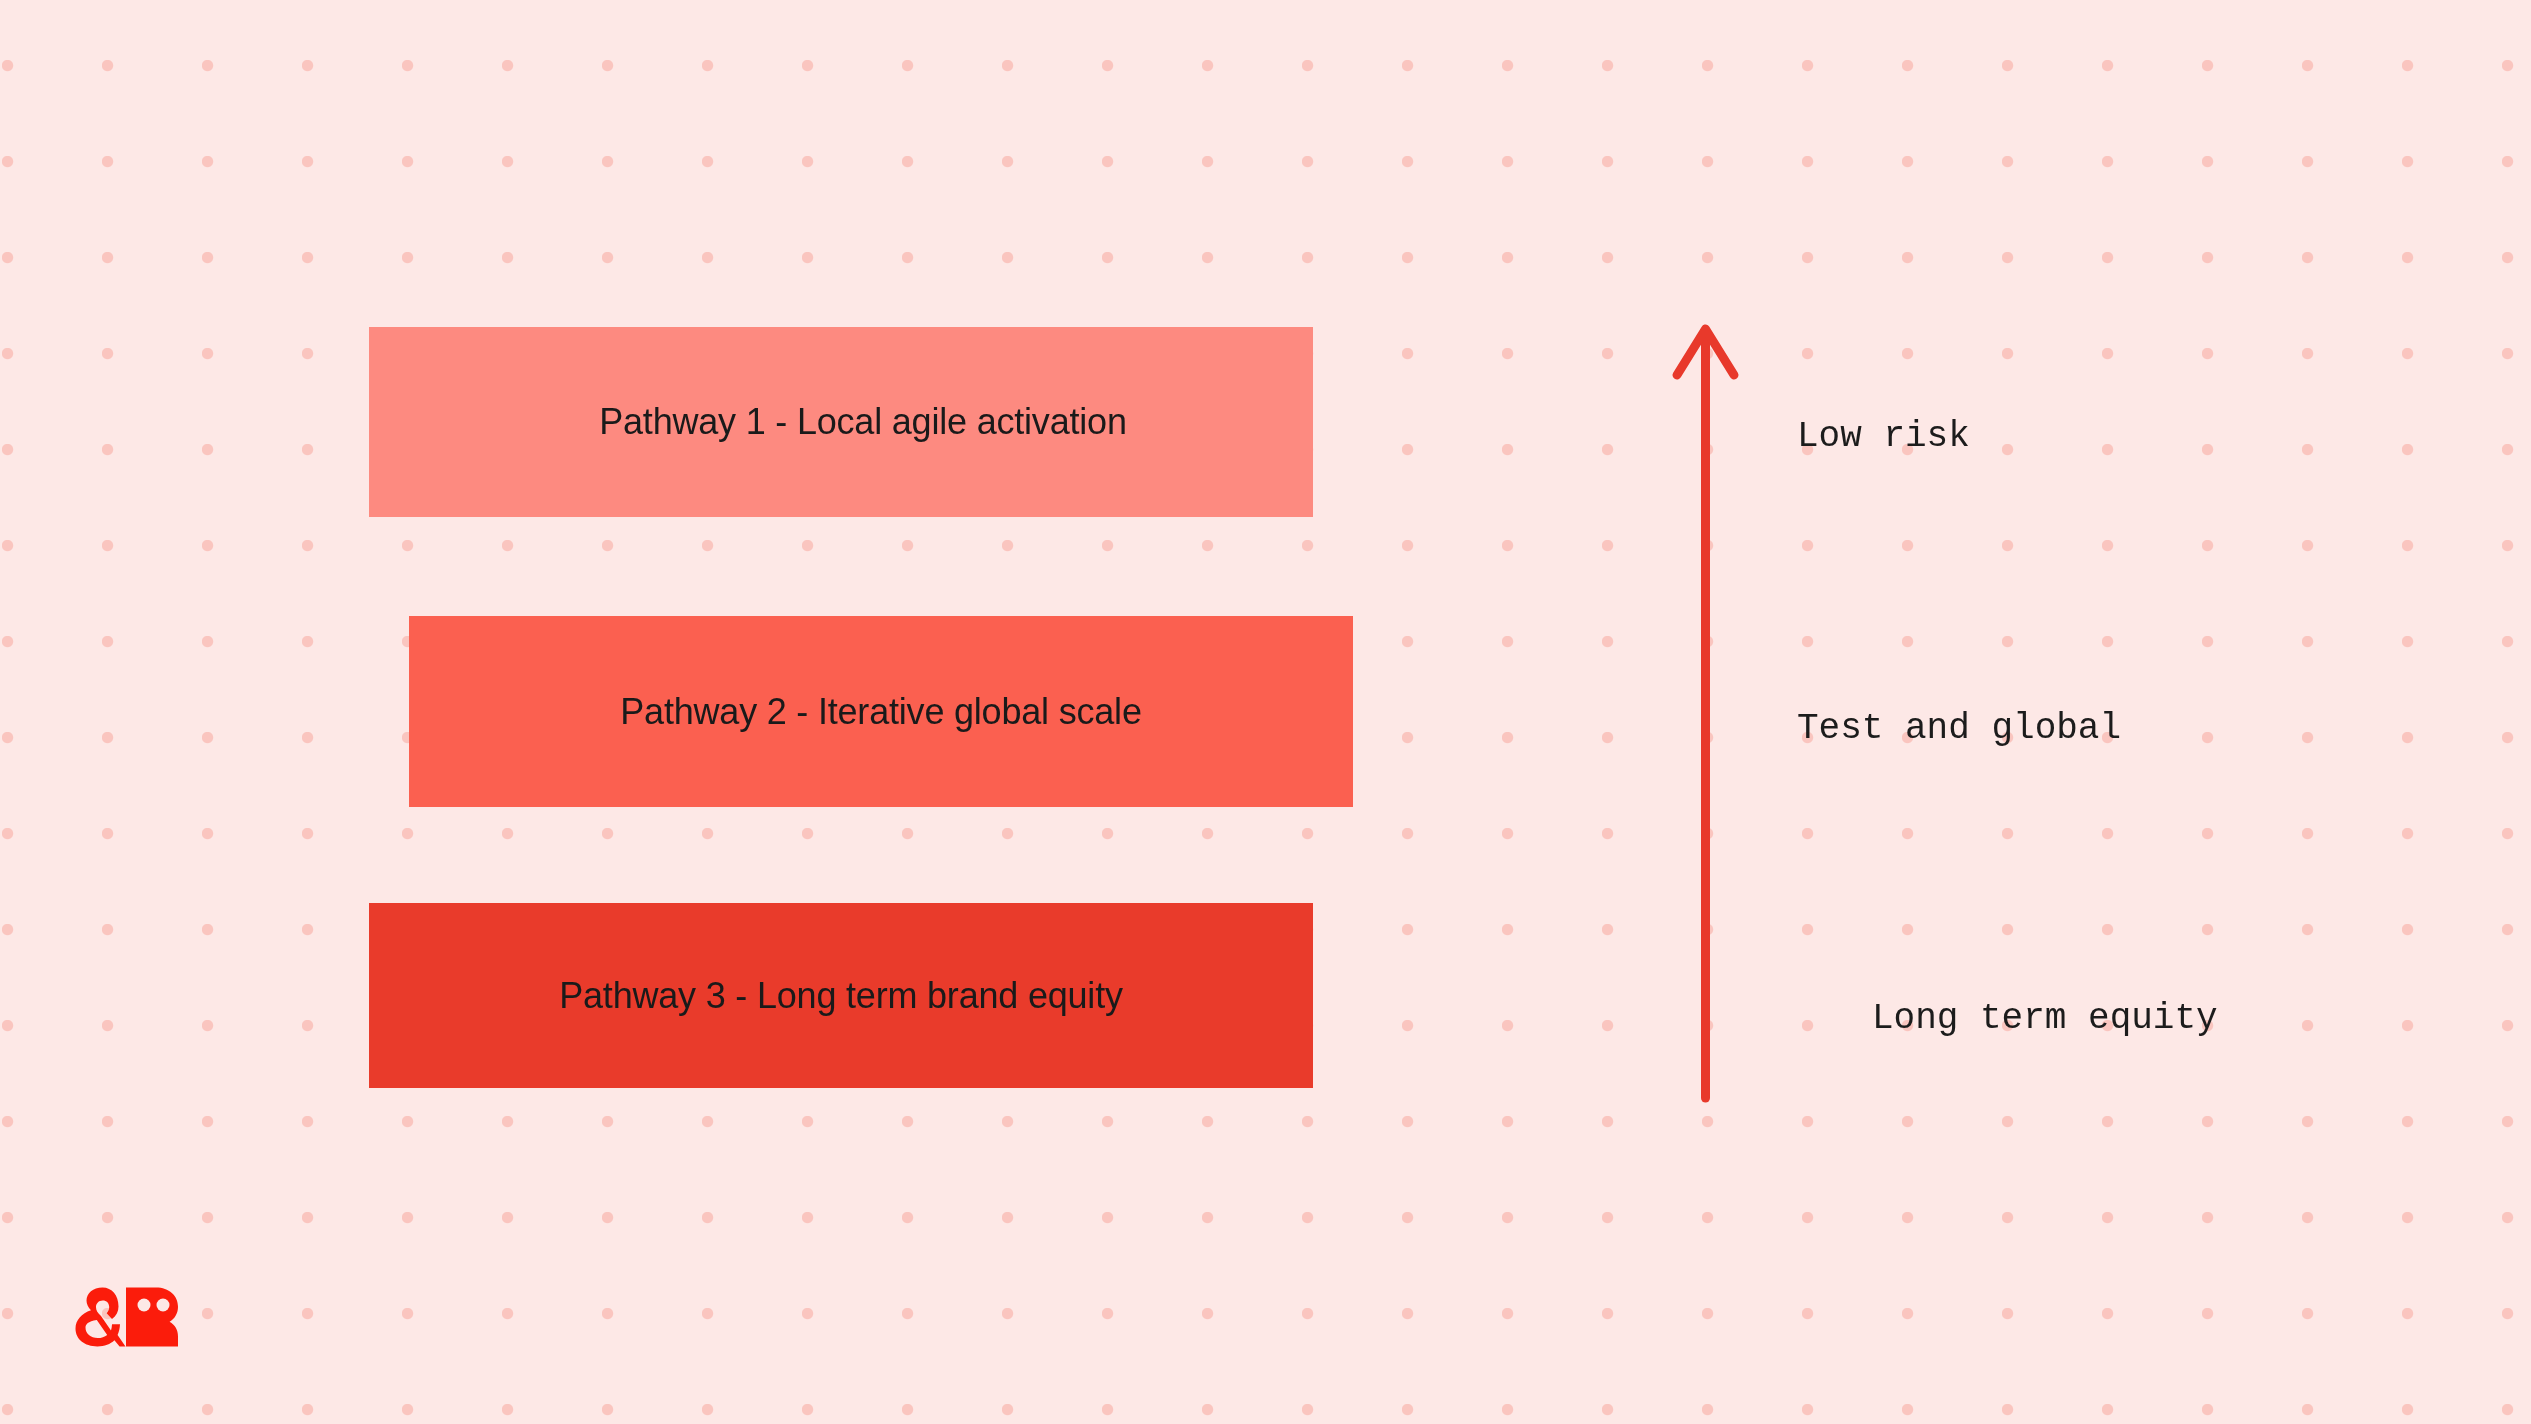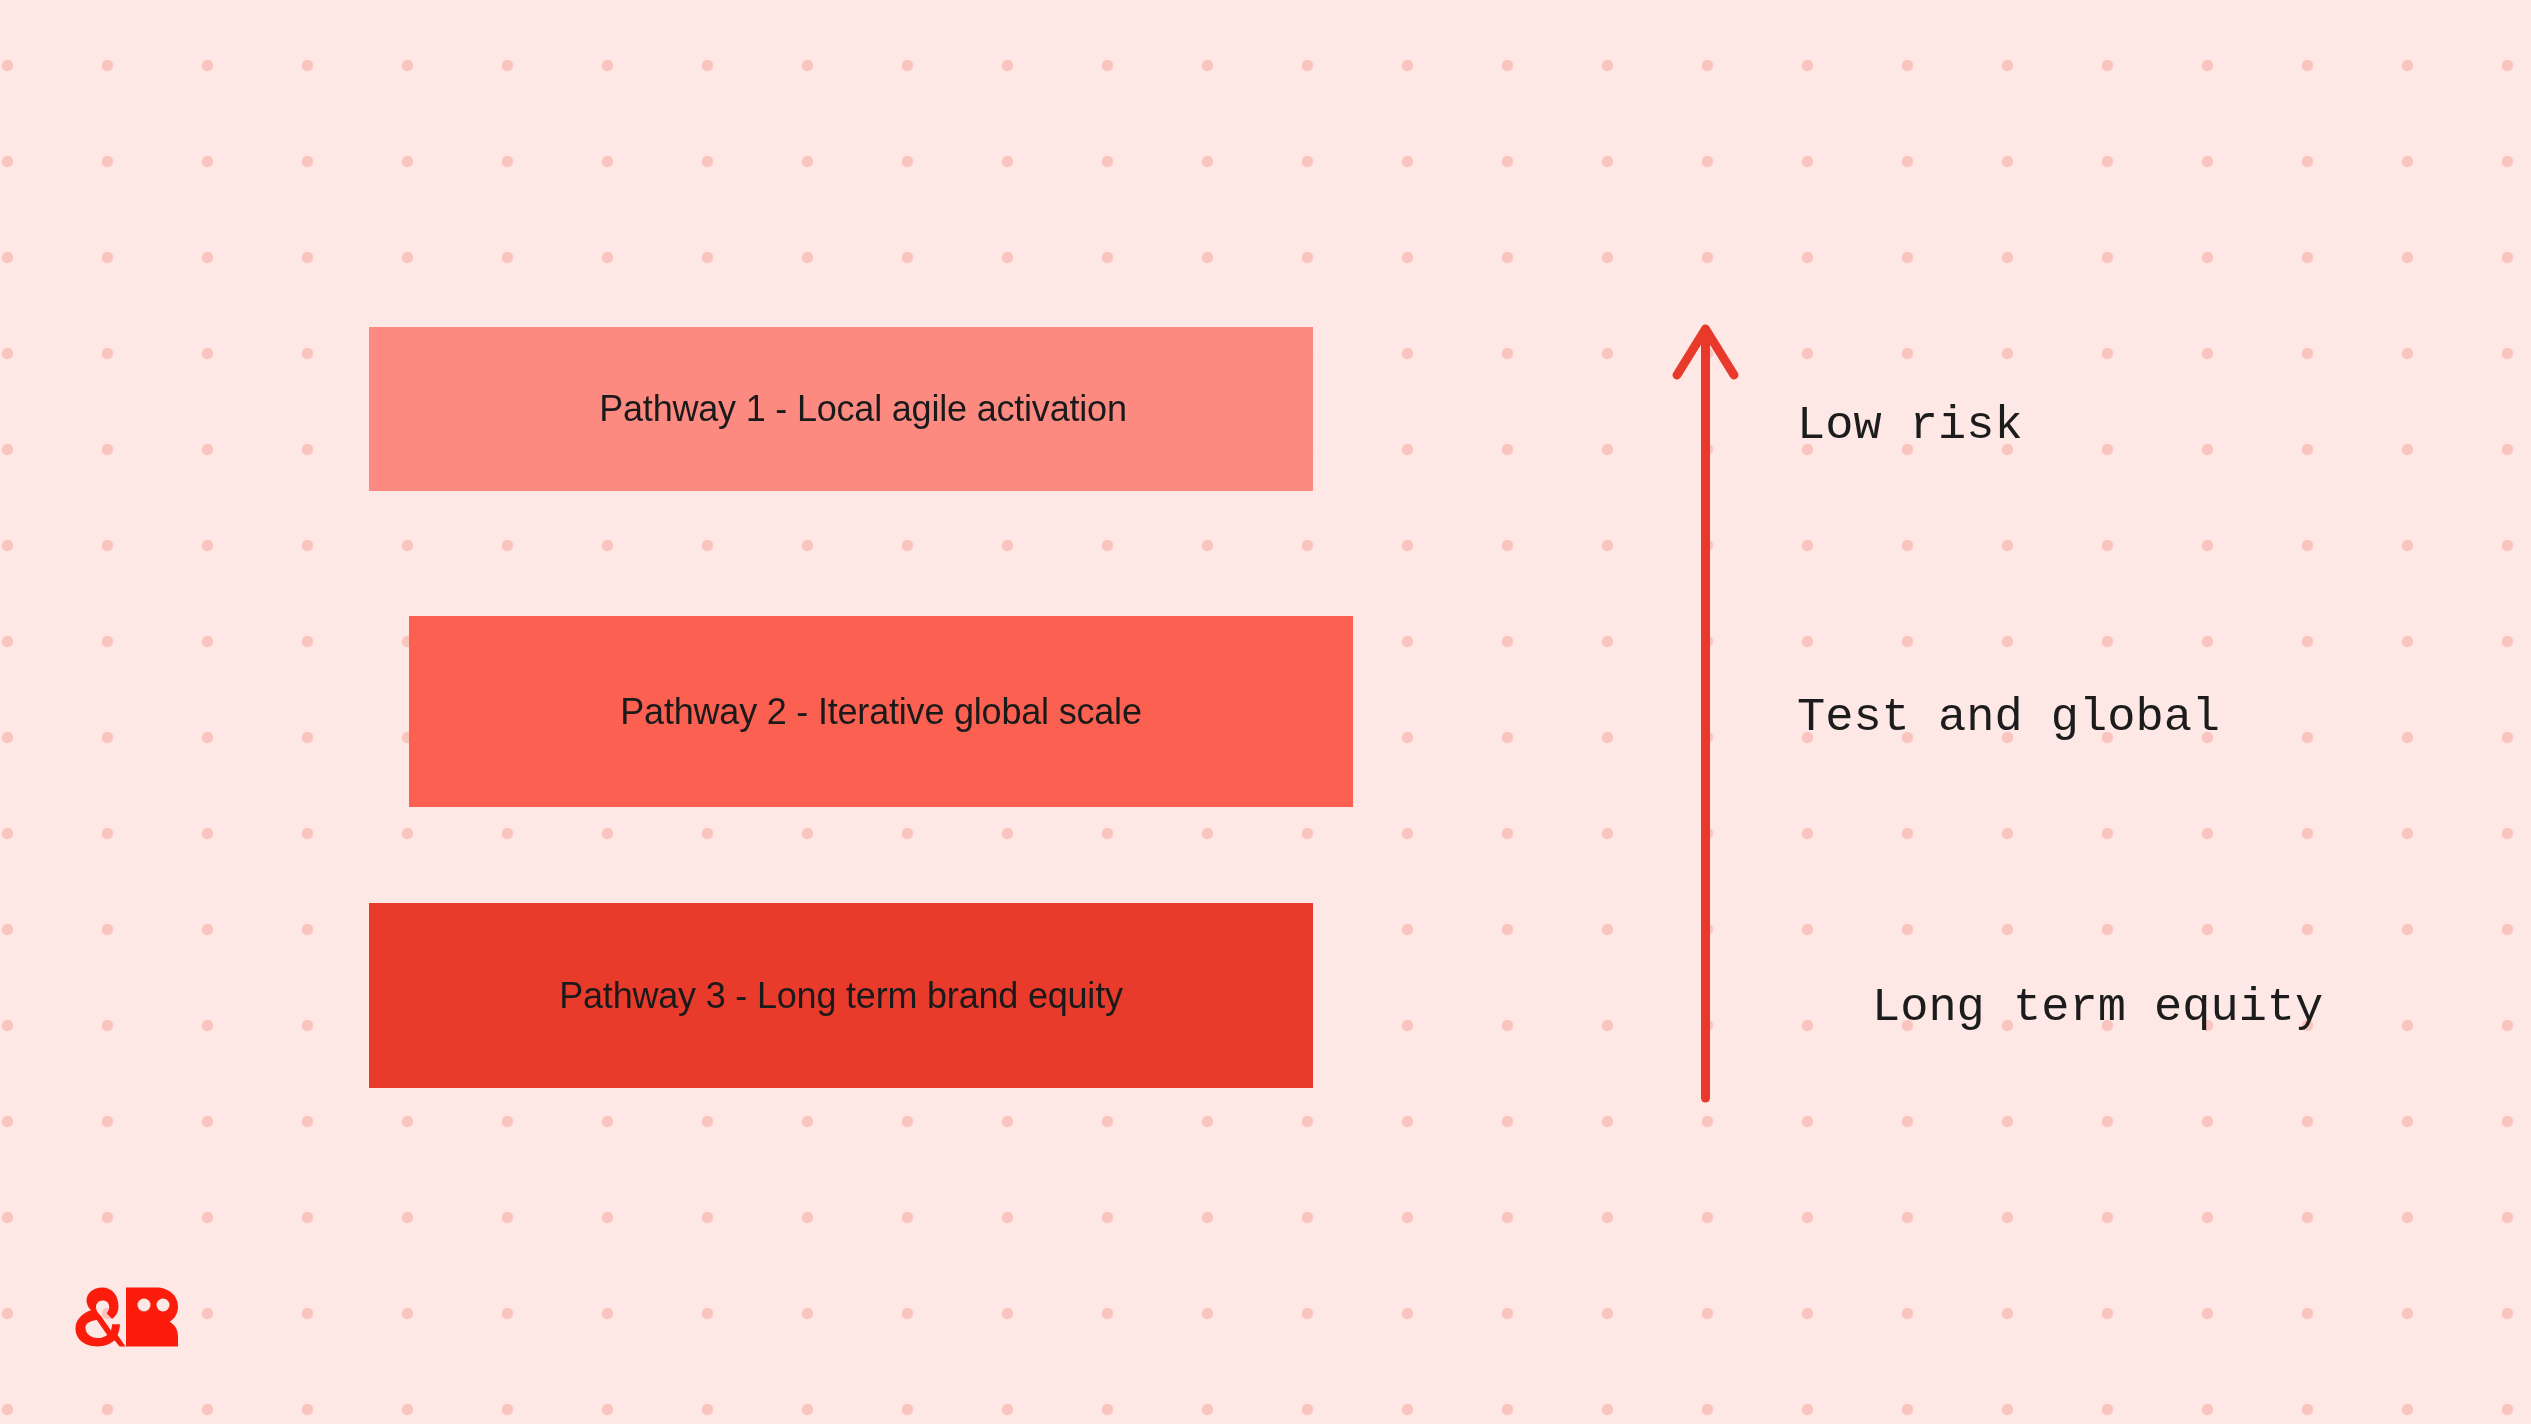--- a/index.html
+++ b/index.html
@@ -55,26 +55,27 @@
   }
   .arrow-wrap svg {
     display: block;
     width: 92px;
     height: 800px;
     overflow: visible;
   }
   .side-label {
     position: absolute;
     font-family: "Liberation Mono", "DejaVu Sans Mono", monospace;
-    font-size: 47px;
+    font-size: 36px;
     font-weight: 400;
     color: #1c1c1c;
     white-space: nowrap;
     line-height: 1;
     letter-spacing: 0px;
+    margin-top: 17px;
   }
   .logo {
     position: absolute;
     left: 68px;
     top: 1286px;
     width: 112px;
     height: 62px;
   }
   .logo svg {
     display: block;
@@ -83,21 +84,21 @@
   }
 </style>
 </head>
 <body>
 
 <div id="canvas" style="width: 2531px; height: 1424px;">
 
   <div class="bg-layer" style="background-color: rgb(253, 232, 230);"></div>
   <div class="dot-grid" style="background-image: radial-gradient(circle at 5.5px 5.5px, rgb(250, 197, 191) 5.2px, rgba(0, 0, 0, 0) 6.2px); background-size: 100px 96px;"></div>
 
-  <div class="bar" id="bar-1" style="left: 369px; top: 327px; width: 944px; height: 164px; background: rgb(253, 138, 128); padding-left: 44px;">
+  <div class="bar" id="bar-1" style="left: 369px; top: 327px; width: 944px; height: 190px; background: rgb(253, 138, 128); padding-left: 44px;">
     <span class="bar-label">Pathway 1 - Local agile activation</span>
   </div>
 
   <div class="bar" id="bar-2" style="left: 369px; top: 616px; width: 944px; height: 191px; background: rgb(251, 96, 80); margin-left: 40px;">
     <span class="bar-label">Pathway 2 - Iterative global scale</span>
   </div>
 
   <div class="bar" id="bar-3" style="left: 369px; top: 903px; width: 944px; height: 185px; background: rgb(233, 59, 43);">
     <span class="bar-label">Pathway 3 - Long term brand equity</span>
   </div>

